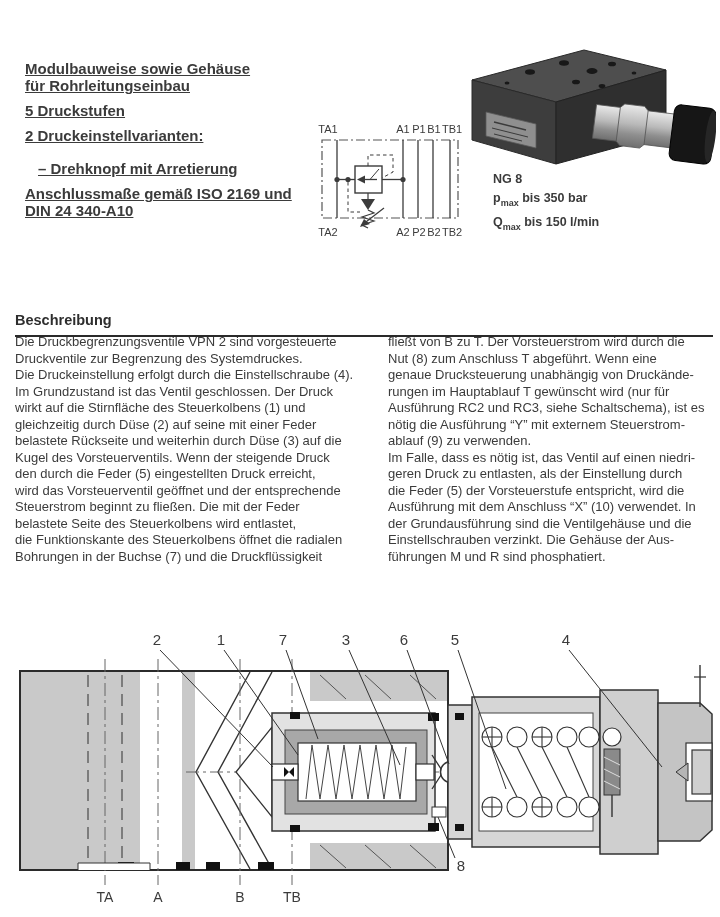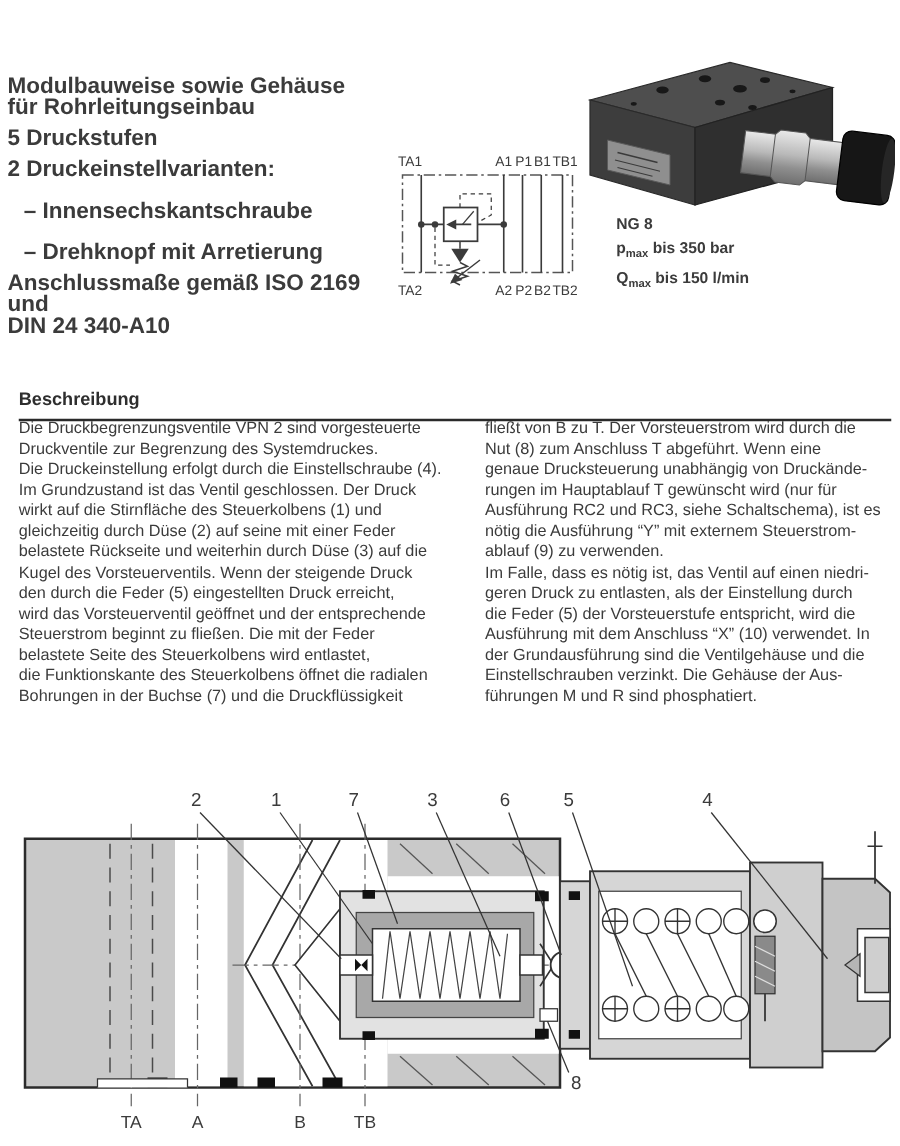--- a/index.html
+++ b/index.html
@@ -2,21 +2,21 @@
 <html><head>
 <meta charset="utf-8">
 <style>
   html,body{margin:0;padding:0;}
   body{
     width:720px;height:917px;position:relative;background:#ffffff;
     font-family:"Liberation Sans", sans-serif;color:#3b3b3b;overflow:hidden;
   }
   .abs{position:absolute;}
   
-  #features{left:6px;top:60px;width:300px;font-weight:bold;font-size:18px;line-height:17px;}
+  #features{left:25px;top:60px;width:300px;font-weight:bold;font-size:15px;line-height:17px;text-decoration:underline;}
   .feat{margin:0 0 8px 0;white-space:pre-line;}
   .feat.sub{margin:0 0 0 13px;}
   .feat.sub.last{margin-bottom:8px;margin-top:16px;}
   
   #specs{left:493px;top:170px;width:210px;font-weight:bold;font-size:12.5px;line-height:19px;}
   #specs sub{font-size:9px;text-align:right;}
   
   #desc-head{left:15px;top:296px;width:698px;font-size:14.5px;font-weight:bold;color:#2e2e2e;
              border-bottom:2px solid #2a2a2a;padding-bottom:7px;margin-top:16px;}
   .col{top:334px;width:352px;font-size:13px;line-height:16.5px;white-space:pre-line;}
@@ -24,22 +24,21 @@
   #col2{left:388px;}
   svg text{font-family:"Liberation Sans", sans-serif;fill:#3b3b3b;}
 </style>
 </head>
 <body>
 
 <div id="features" class="abs">
   <div class="feat">Modulbauweise sowie Gehäuse
 für Rohrleitungseinbau</div>
   <div class="feat">5 Druckstufen</div>
-  <div class="feat" style="margin-bottom:16px">2 Druckeinstellvarianten:</div>
-  <div class="feat sub" style="margin-bottom:0">– Innensechskantschraube</div>
+  <div class="feat" style="margin-bottom:0">2 Druckeinstellvarianten:</div>
   <div class="feat sub last">– Drehknopf mit Arretierung</div>
   <div class="feat">Anschlussmaße gemäß ISO 2169 und
 DIN 24 340-A10</div>
 </div>
 
 <svg class="abs" style="left:300px;top:116px" width="175" height="128" viewBox="0 0 175 128">
 
   <rect x="22" y="24" width="136" height="78" fill="none" stroke="#555" stroke-width="1.2" stroke-dasharray="9,3,2,3"></rect>
 
   <g stroke="#3b3b3b" stroke-width="1.3">

